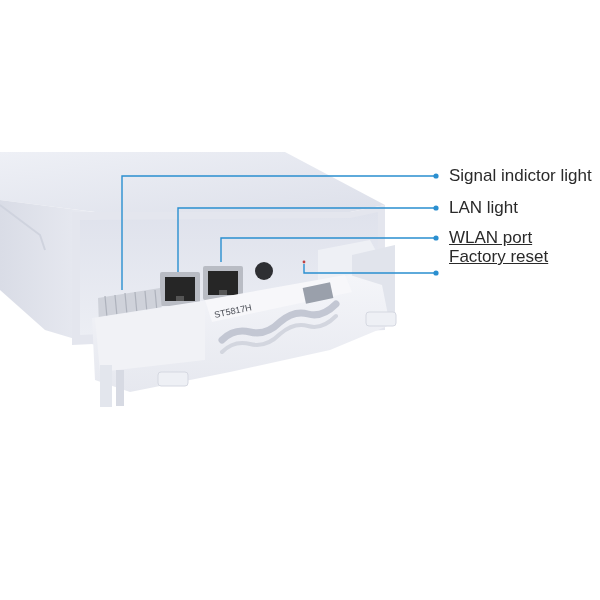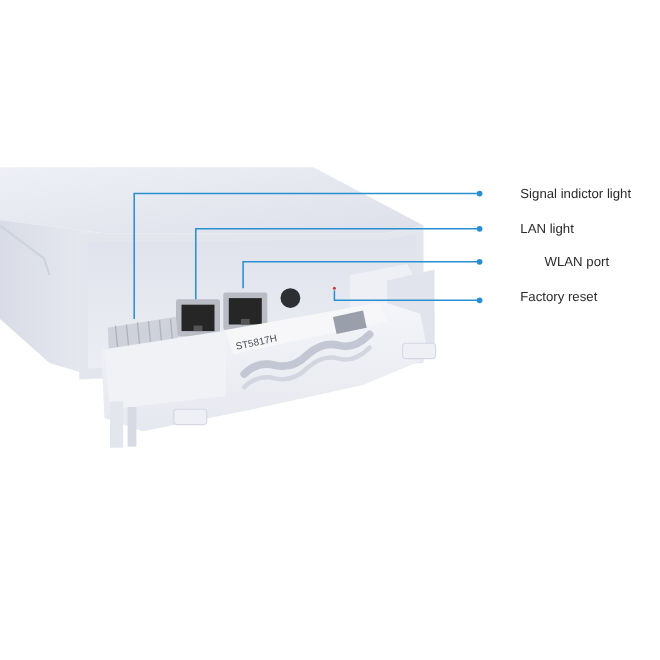--- a/index.html
+++ b/index.html
@@ -2,21 +2,21 @@
 <html><head>
   <meta charset="utf-8">
   <style>
     html, body { margin: 0; padding: 0; }
     body {
       width: 600px; height: 600px; background: #ffffff; position: relative; overflow: hidden;
       font-family: "Liberation Sans", sans-serif;
     }
     .stage { position: absolute; left: 0; top: 0; width: 600px; height: 600px; }
     .label {
-      position: absolute; font-size: 12px; color: #2a2a2a; white-space: nowrap; line-height: 16px; margin-left: 24px;
+      position: absolute; font-size: 17px; color: #2a2a2a; white-space: nowrap; line-height: 16px;
     }
     svg { position: absolute; left: 0; top: 0; }
   </style>
 </head>
 <body>
 
 <div class="stage">
 
   <svg width="600" height="600" viewBox="0 0 600 600">
     <defs>
@@ -108,15 +108,15 @@
     <g fill="#2a8fd0">
       <circle cx="436" cy="176" r="2.6"></circle>
       <circle cx="436" cy="208" r="2.6"></circle>
       <circle cx="436" cy="238" r="2.6"></circle>
       <circle cx="436" cy="273" r="2.6"></circle>
     </g>
   </svg>
 
   <div class="label" style="left:449px; top:168px;">Signal indictor light</div>
   <div class="label" style="left:449px; top:200px;">LAN light</div>
-  <div class="label" style="left:471px; top:230px;">WLAN port</div>
-  <div class="label" style="left:449px; top:262px;">Factory reset</div>
+  <div class="label" style="left:449px; top:230px;text-decoration:underline;">WLAN port</div>
+  <div class="label" style="left:449px; top:249px;text-decoration:underline;">Factory reset</div>
 </div>
 
 </body></html>

